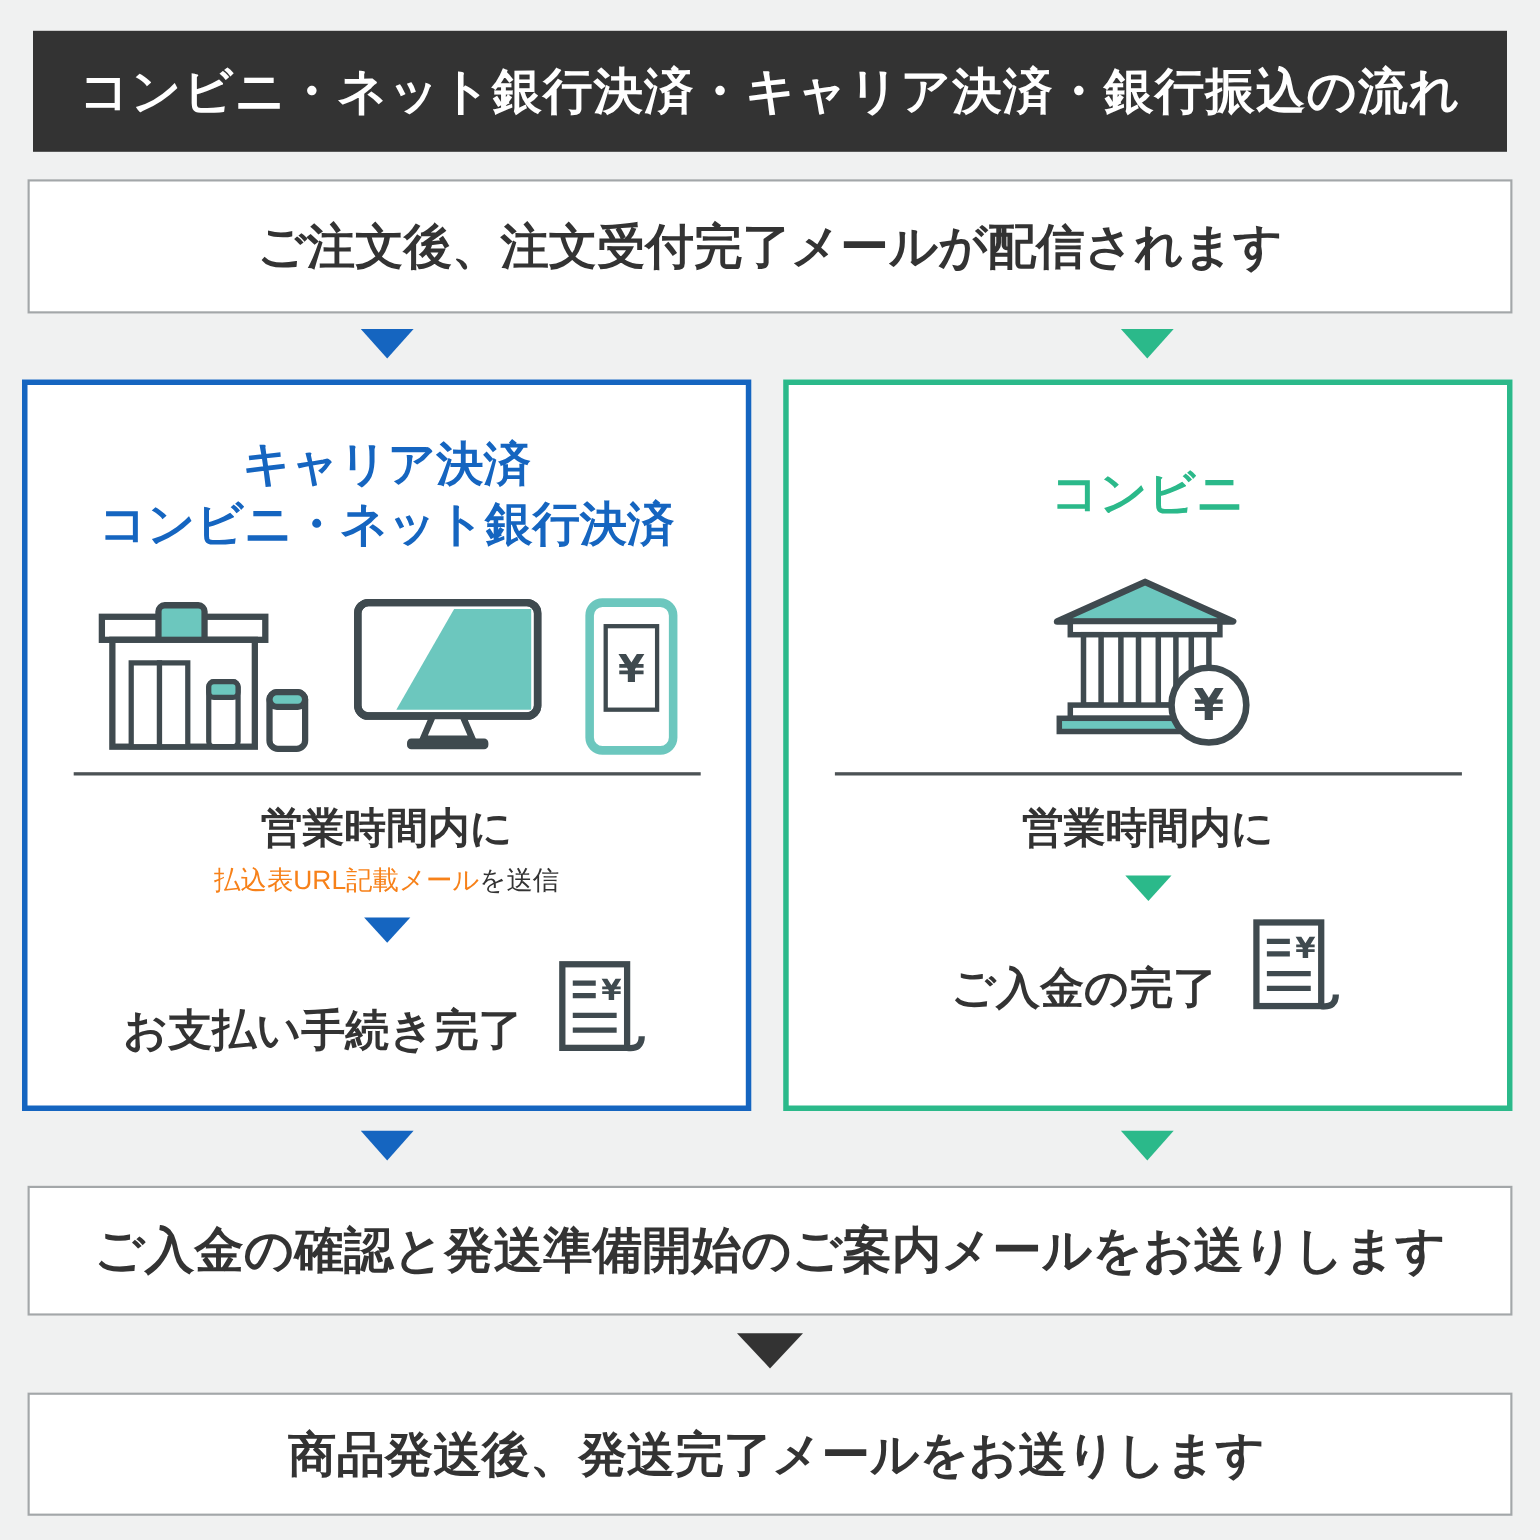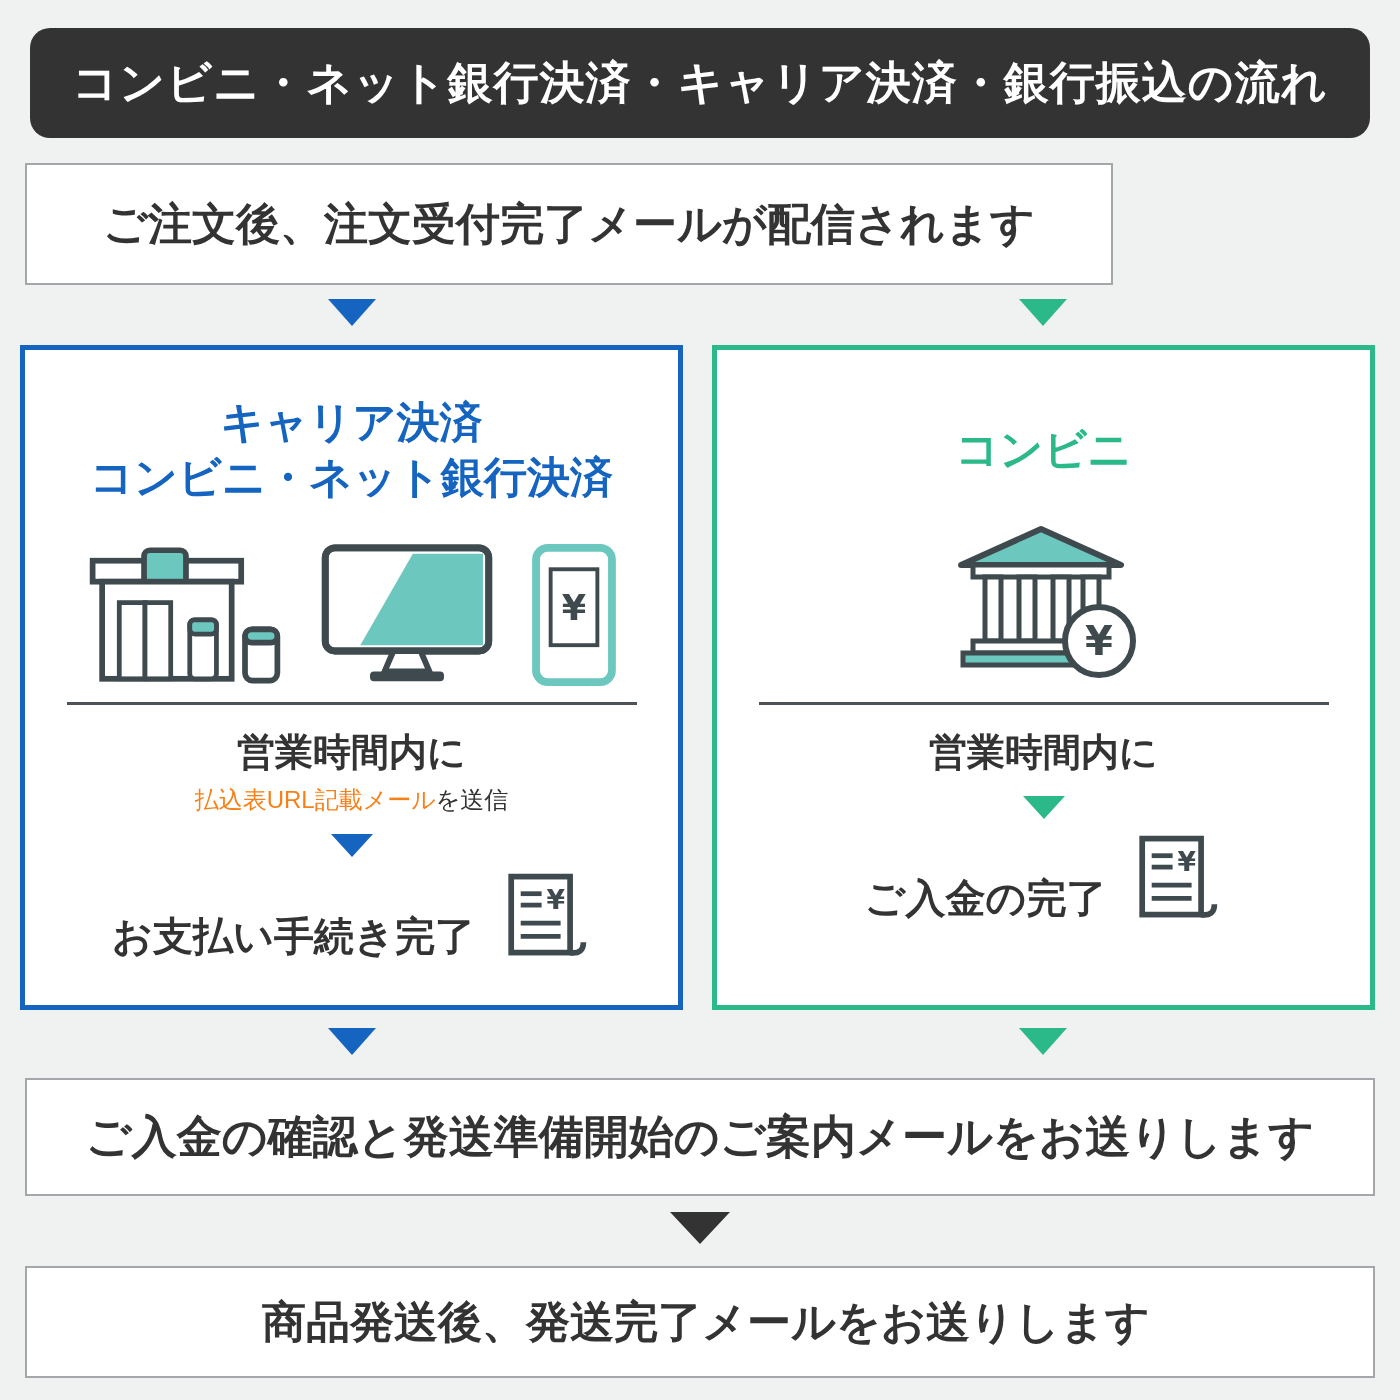--- a/index.html
+++ b/index.html
@@ -21,29 +21,28 @@
     overflow:hidden;
     color:var(--dark);
   }
   .abs{position:absolute;}
   .banner{
     left:30px;top:28px;width:1340px;height:110px;
     background:#333;color:#fff;
     font-size:45px;font-weight:bold;
     display:flex;align-items:center;justify-content:center;
     letter-spacing:1px;
-    border-radius:20px;
   }
   .wbox{
     background:#fff;border:2px solid var(--box-border);
     font-weight:bold;color:var(--dark);
     display:flex;align-items:center;justify-content:center;
     text-align:center;
   }
-  .box1{left:25px;top:163px;width:1088px;height:122px;font-size:44px;}
+  .box1{left:25px;top:163px;width:1350px;height:122px;font-size:44px;}
   .box3{left:25px;top:1078px;width:1350px;height:118px;font-size:45px;text-align:right;}
   .box4{left:25px;top:1266px;width:1350px;height:112px;font-size:44px;padding-left:12px;}
   .tri{
     width:0;height:0;border-style:solid;border-color:transparent;
   }
   .tri-down-lg{border-left-width:24px;border-right-width:24px;border-top-width:27px;border-bottom-width:0;}
   .tri-down-sm{border-left-width:21px;border-right-width:21px;border-top-width:23px;border-bottom-width:0;}
   .tri-down-xl{border-left-width:30px;border-right-width:30px;border-top-width:32px;border-bottom-width:0;}
   .tri-blue{border-top-color:var(--blue);}
   .tri-green{border-top-color:var(--green);}

